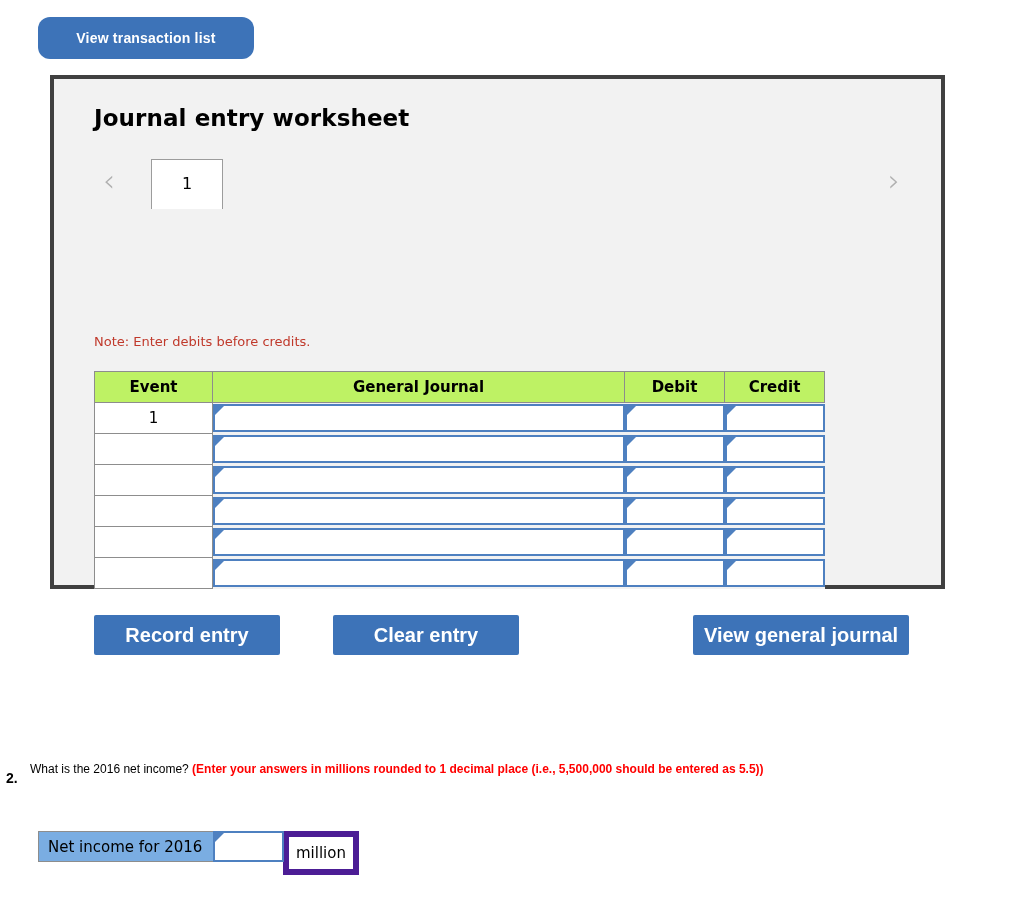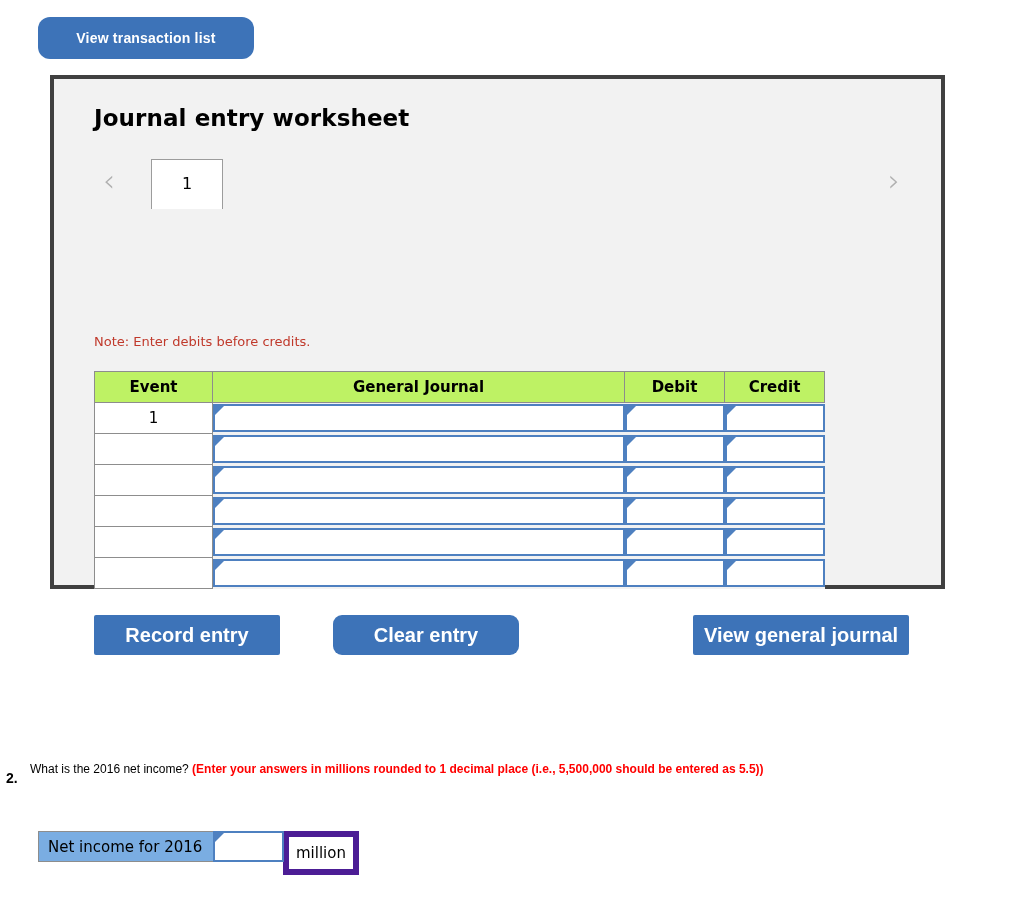--- a/index.html
+++ b/index.html
@@ -202,21 +202,21 @@
     border: none;
     border-radius: 2px;
     color: #ffffff;
     font-family: "Liberation Sans", sans-serif;
     font-weight: bold;
     font-size: 20px;
     cursor: pointer;
     padding: 0;
   }
   .btn-record  { left: 40px;  top: 536px; width: 186px; }
-  .btn-clear   { left: 279px; top: 536px; width: 186px; border-radius: 9px; }
+  .btn-clear   { left: 279px; top: 536px; width: 186px; }
   .btn-viewgj  { left: 639px; top: 536px; width: 216px; }
 
   
   .question-number {
     position: absolute;
     left: 6px;
     top: 770px;
     font-family: "Liberation Sans", sans-serif;
     font-weight: bold;
     font-size: 14px;

